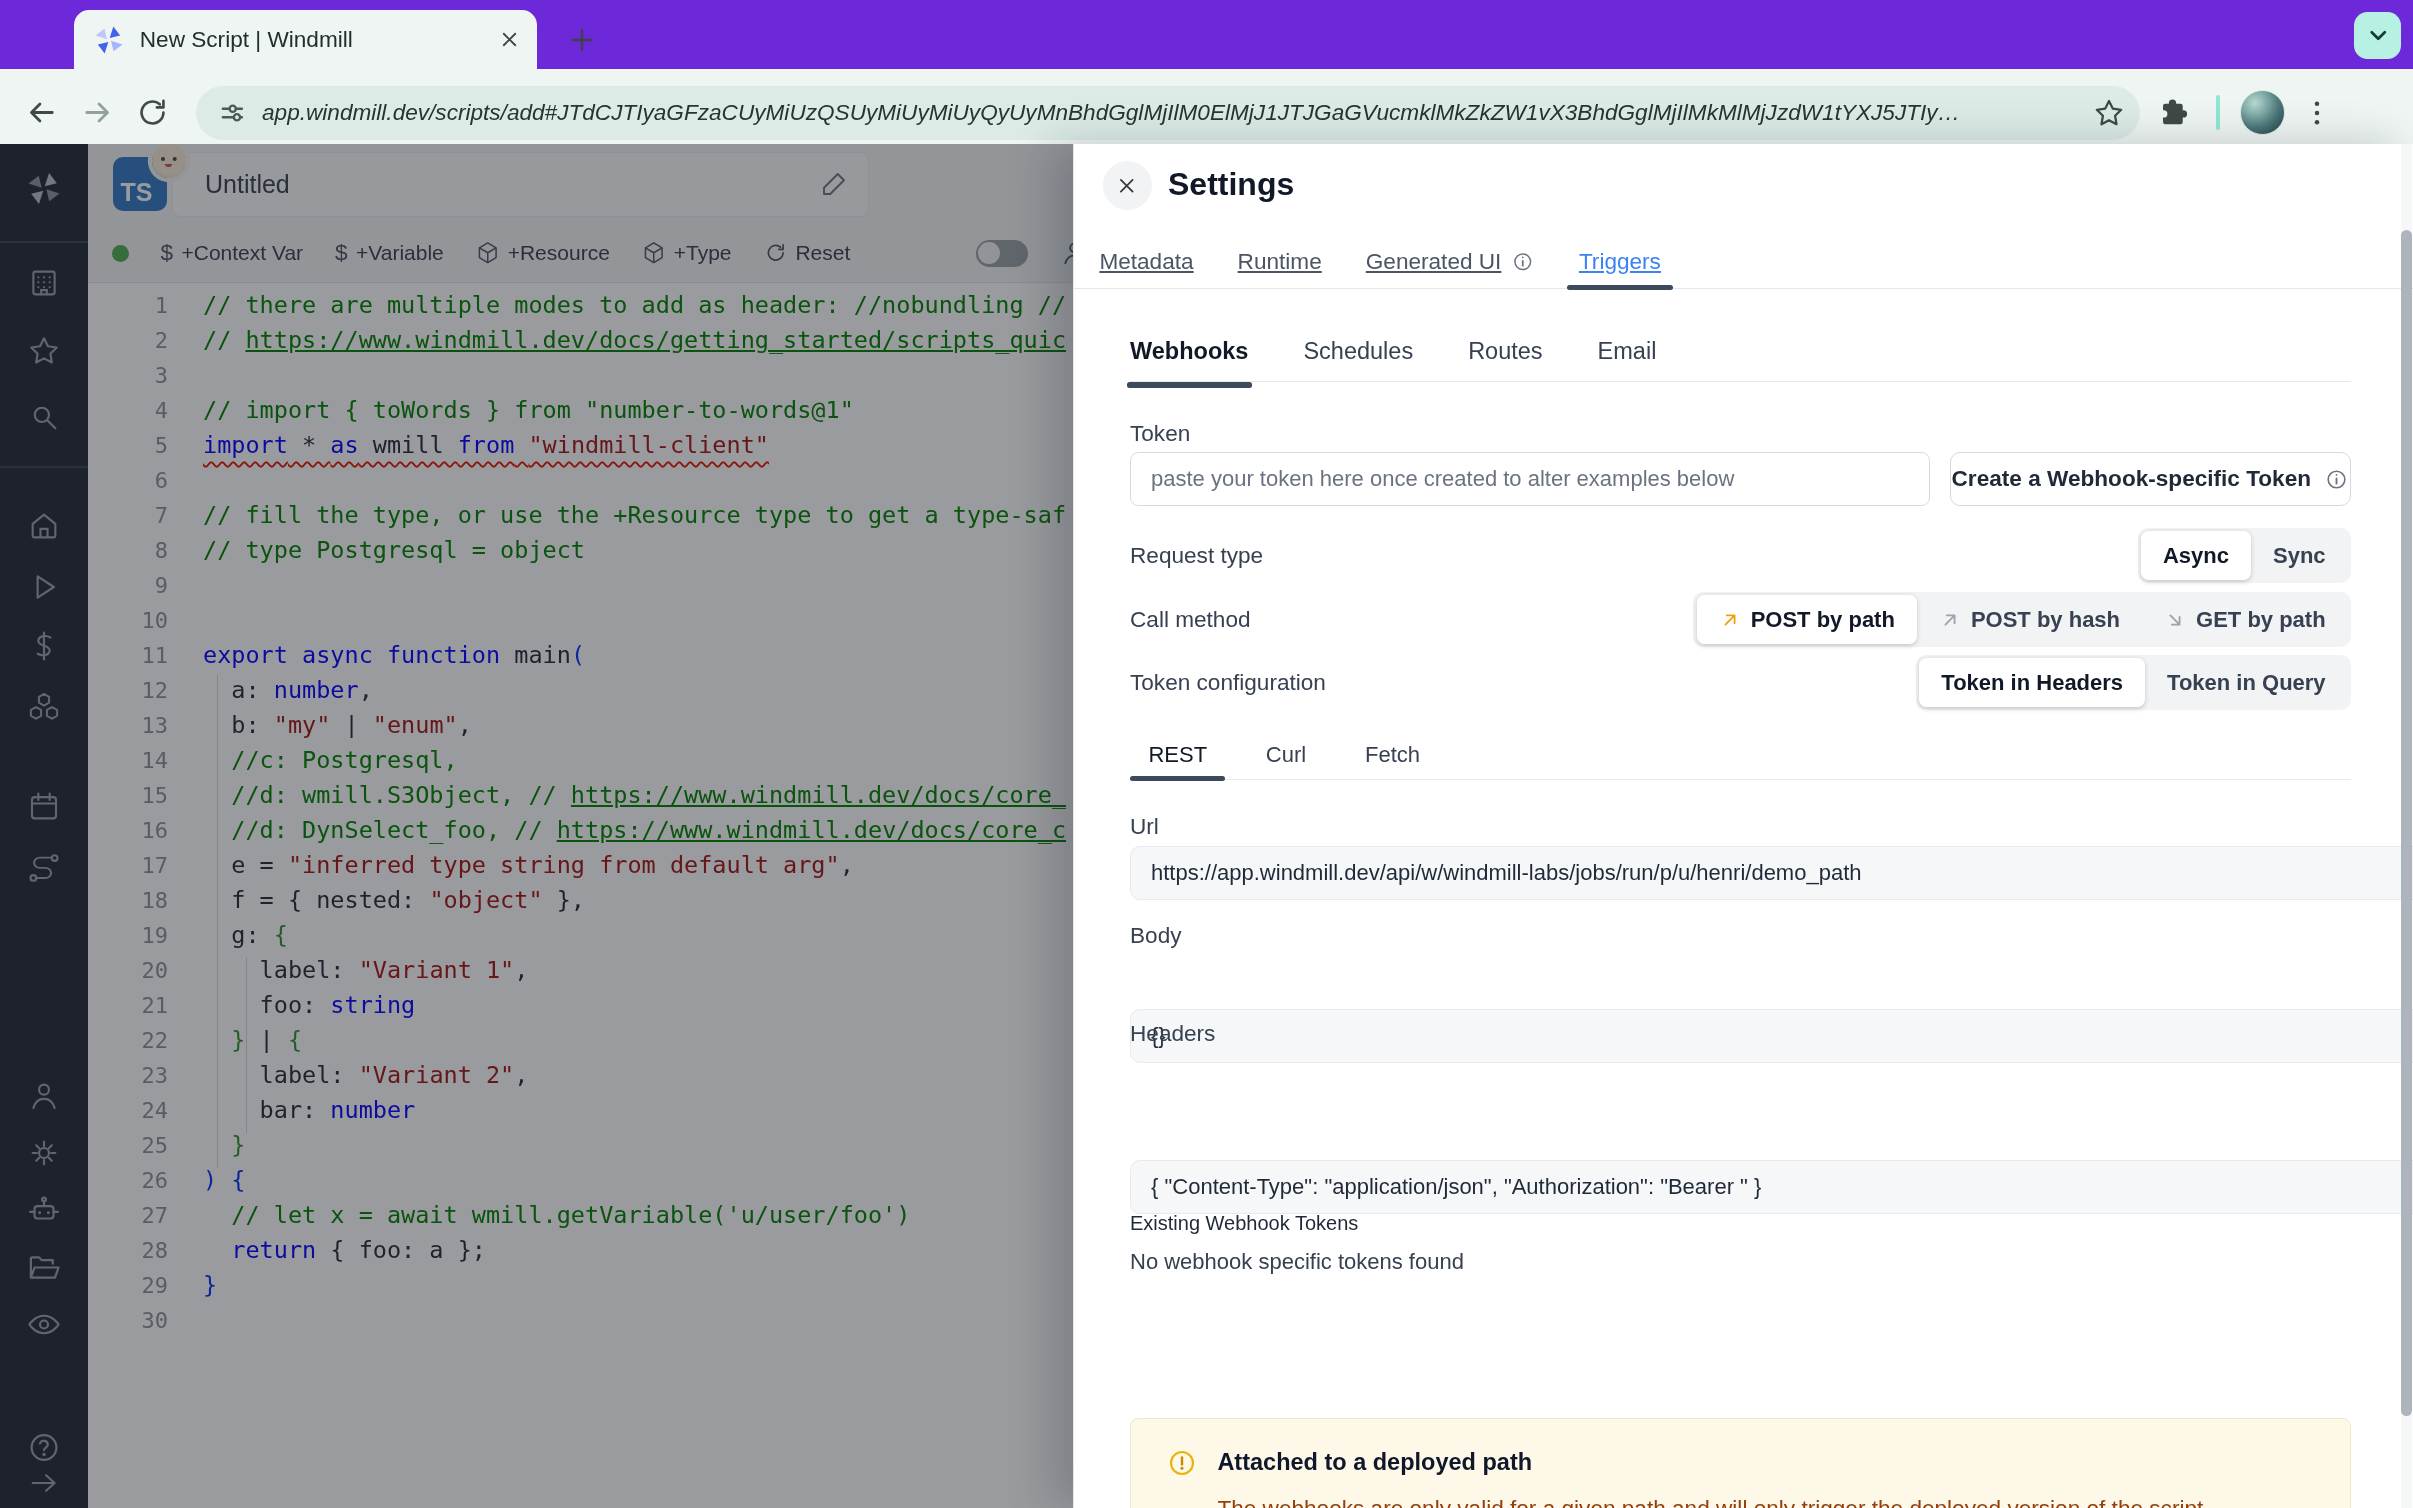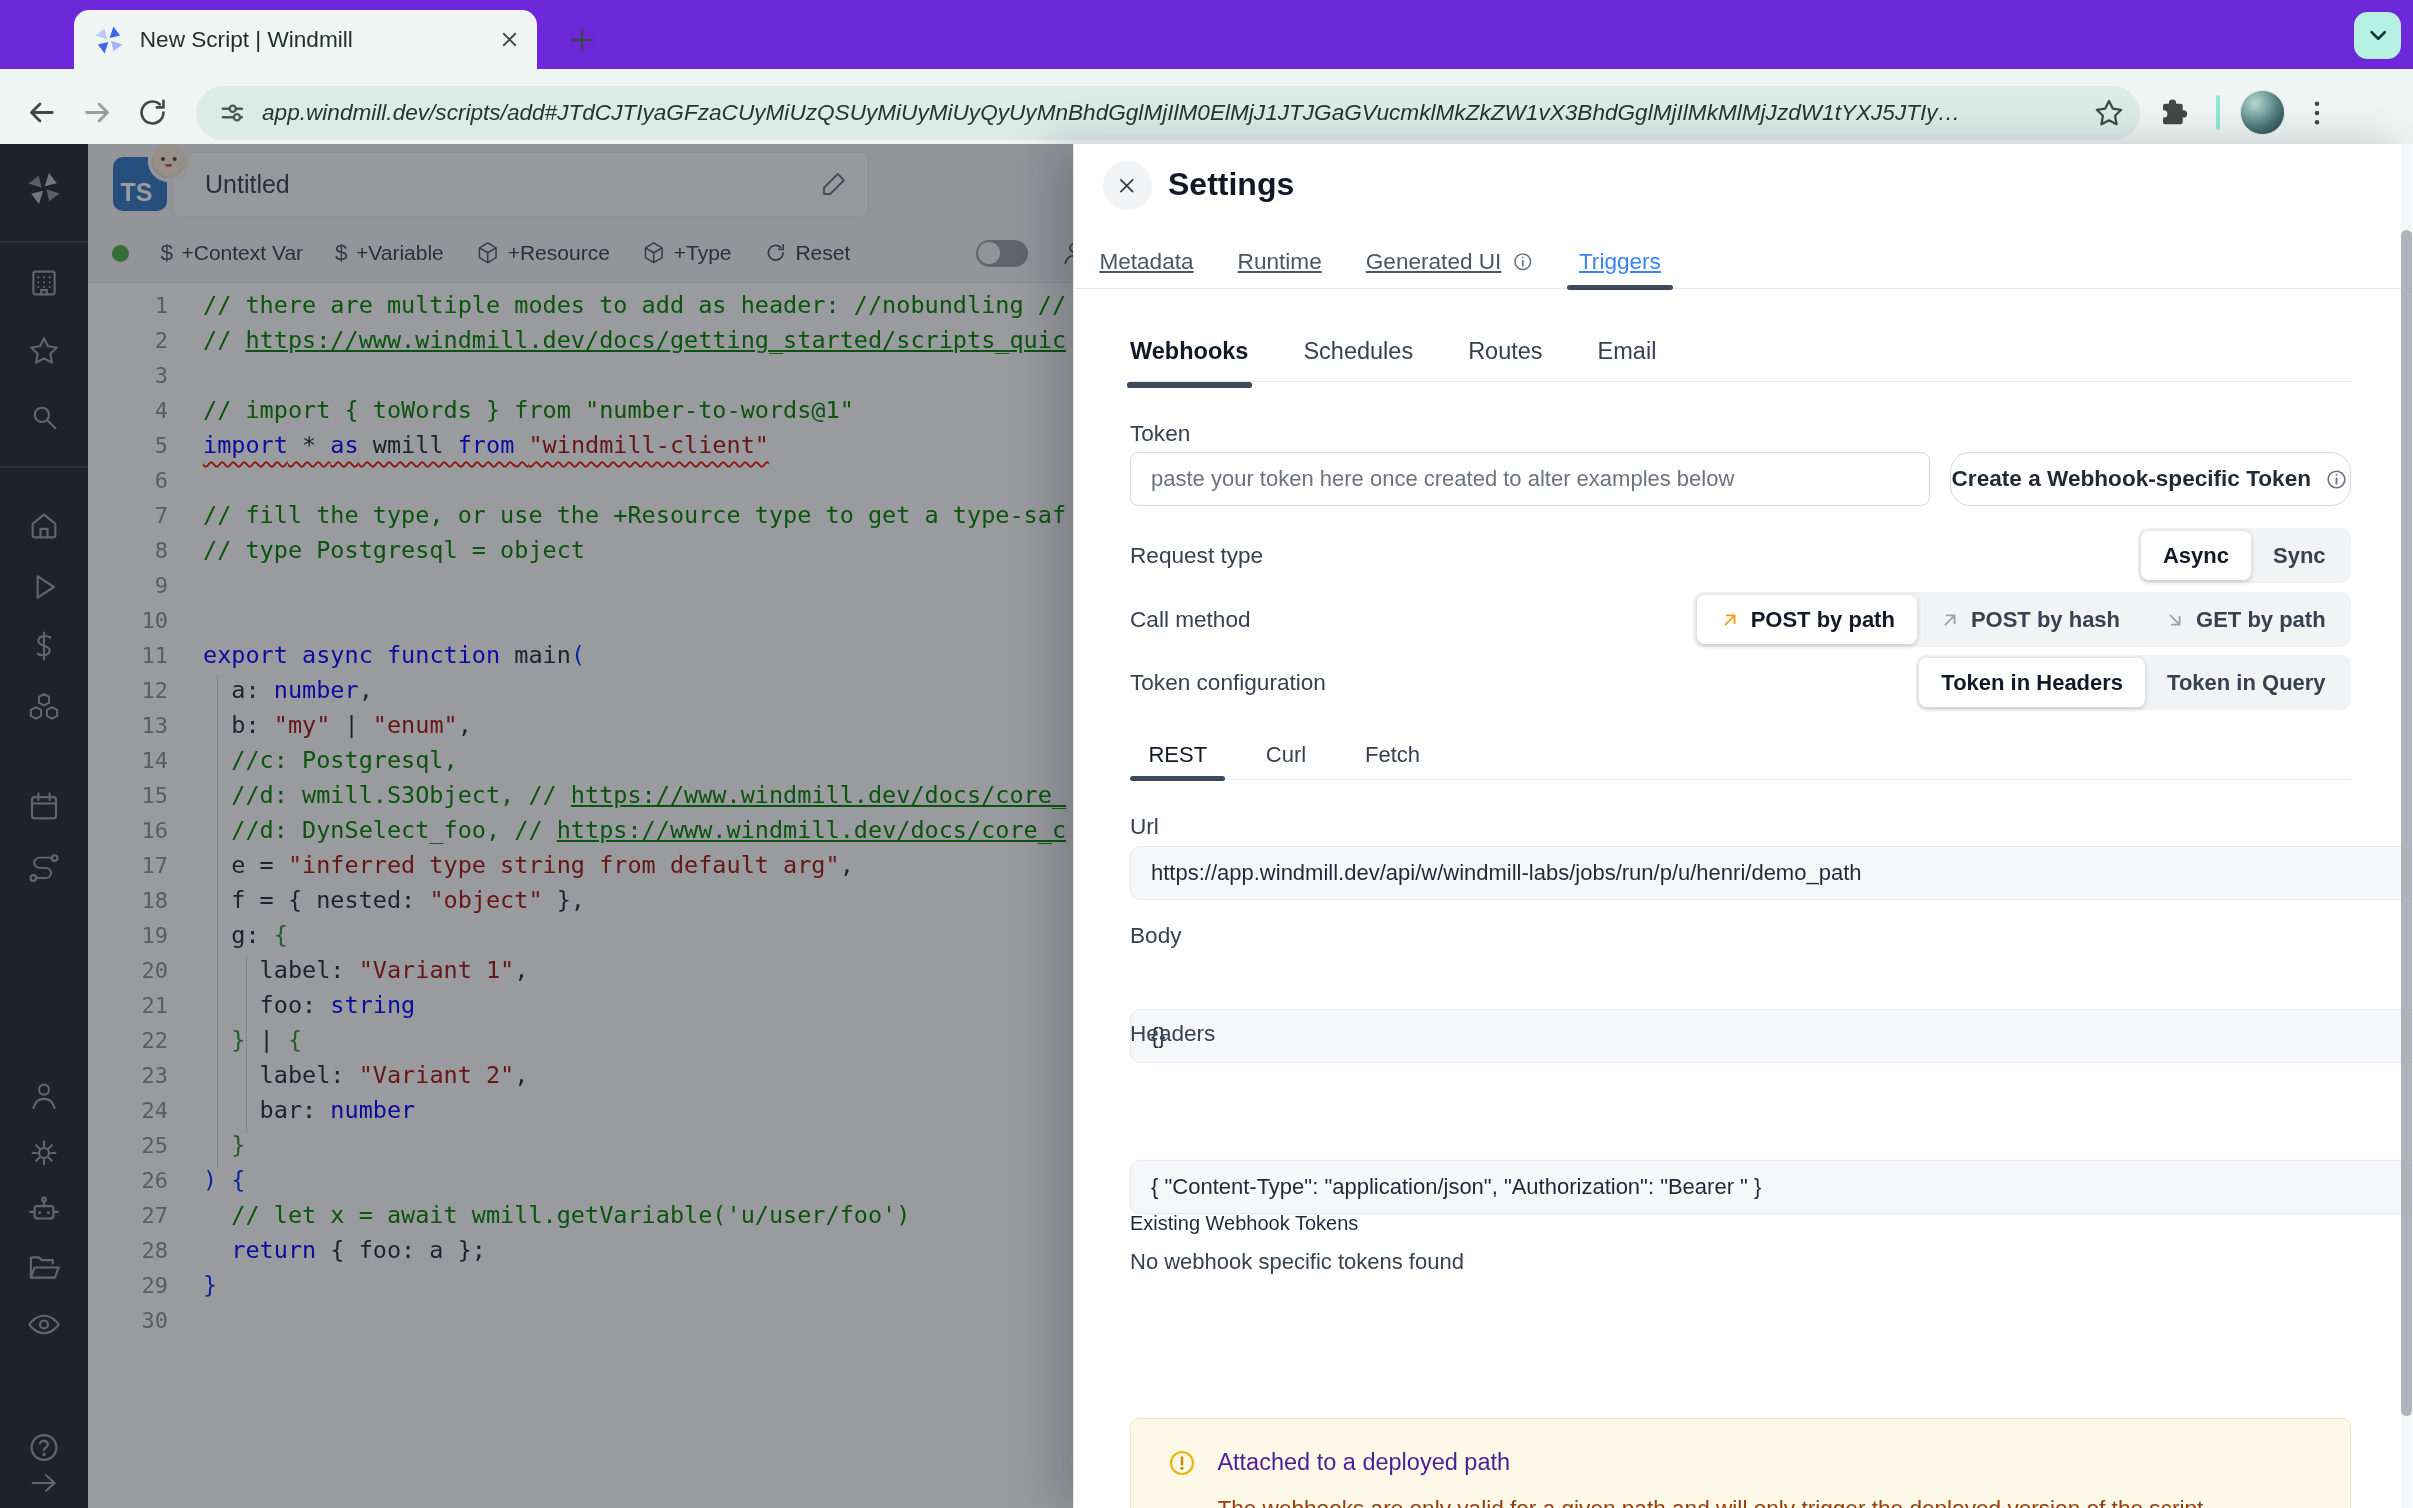--- a/index.html
+++ b/index.html
@@ -93,21 +93,21 @@
   .trig-tab { margin-right:55px; display:flex; align-items:flex-start; font-size:23.5px; color:#374151; position:relative; }
   .trig-tab.active { font-weight:700; color:#111827; }
   .trig-tab.active::after { content:""; position:absolute; left:-3.4px; right:-3.4px; bottom:-6.7px; height:5.9px;
     background:#3d4a5c; border-radius:2.5px; }
 
   .flabel { font-size:22.6px; color:#374151; }
   .token-row { top:308px; height:54px; display:flex; gap:20px; }
   .token-input { flex:1; border:1.7px solid #d5dadf; border-radius:8.4px; padding:0 20px; font-size:22px;
     color:#111827; background:#fff; outline:none; font-family:"Liberation Sans", sans-serif; }
   .token-input::placeholder { color:#6b7280; }
-  .btn-outline { width:401px; border:1.7px solid #d5dadf; border-radius:20px; background:#fff; display:flex;
+  .btn-outline { width:401px; border:1.7px solid #d5dadf; border-radius:10px; background:#fff; display:flex;
     align-items:center; justify-content:center; gap:13.4px; font-size:22.6px; font-weight:600; color:#1f2937; }
 
   .setting-row { height:55px; display:flex; align-items:center; }
   .setting-row .flabel { flex:1; }
   .seg { display:flex; background:#f1f3f4; border-radius:10px; padding:3.4px; height:55px; }
   .seg-item { display:flex; align-items:center; justify-content:center; gap:10px; padding:0 22px;
     font-size:22px; font-weight:600; color:#374151; border-radius:7.5px; white-space:nowrap; }
   .seg-item.sel { background:#fff; box-shadow:0 1.7px 5px rgba(0,0,0,0.18); color:#111827; }
 
   .snip-tabs { top:587px; height:49px; border-bottom:1.7px solid #e9ebee; display:flex; gap:22px; }
@@ -117,21 +117,21 @@
     background:#3d4a5c; border-radius:2.5px; }
 
   .vfield { height:54px; background:#f5f7f9; border:1.7px solid #e7eaee; border-radius:10px; display:flex;
     align-items:center; padding:0 59px 0 20px; font-size:22px; color:#1f2937; position:relative; white-space:nowrap; overflow:hidden; }
 
   .ex-title { font-size:20px; font-weight:500; color:#1f2937; }
   .ex-empty { font-size:22px; color:#374151; }
 
   .warnbox { top:1274px; height:251px; background:#fdf8e7; border:1.7px solid #f3e7c0; border-radius:8.4px;
     padding:30px 34px; display:flex; gap:18.4px; }
-  .warn-title { font-size:23.5px; font-weight:400; color:#4c1d95; }
+  .warn-title { font-size:23.5px; font-weight:700; color:#0f172a; }
   .warn-text { font-size:22.6px; color:#92400e; margin-top:20px; }
 
   .dw-track { position:absolute; right:1.7px; top:0; bottom:0; width:11.7px; background:#f6f7f8; }
   .dw-thumb { position:absolute; right:1.7px; top:86px; width:11.7px; height:1186px; background:#aeb4bc; border-radius:5.9px; }
 </style>
 </head>
 <body>
 
 <div class="chrome">
   <div class="tabstrip">

